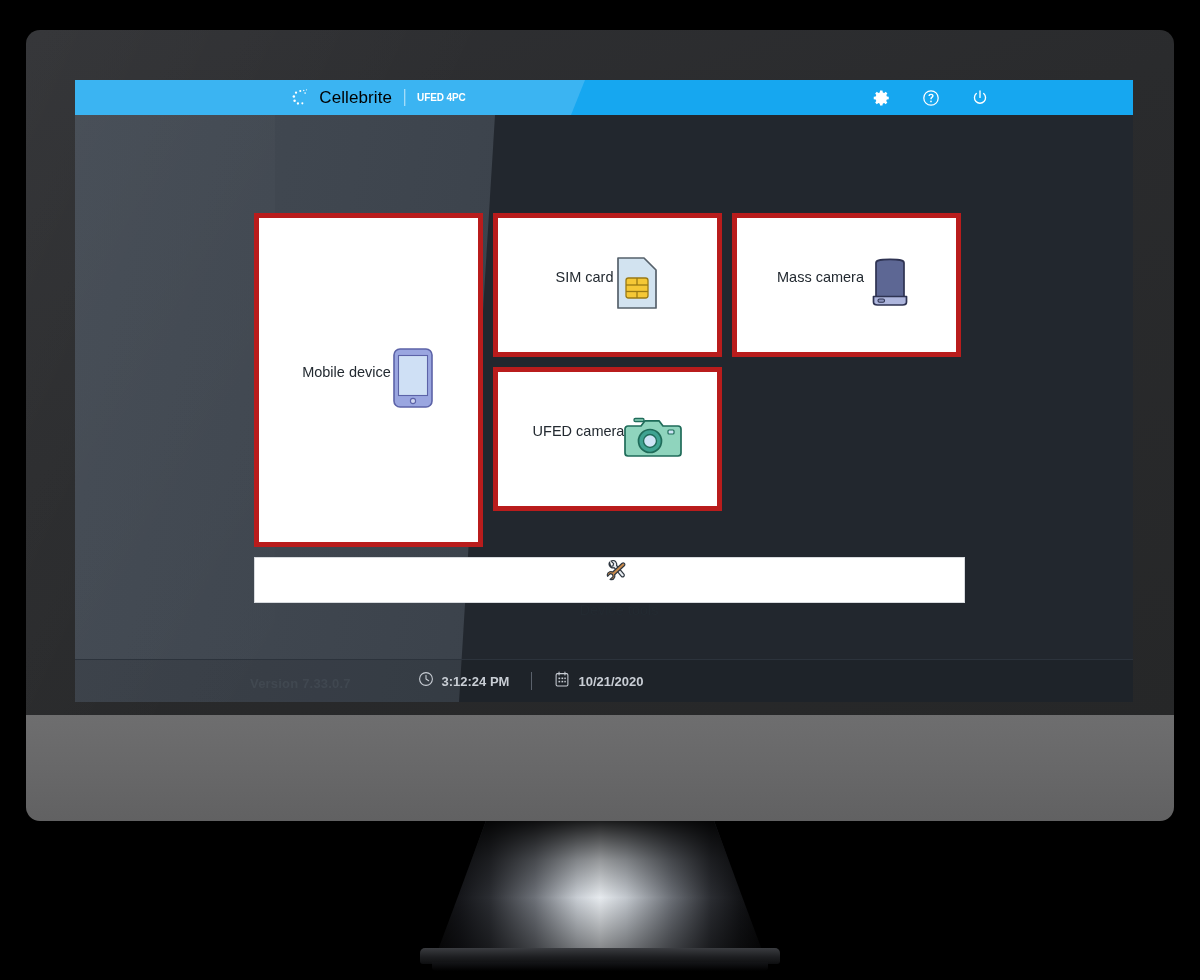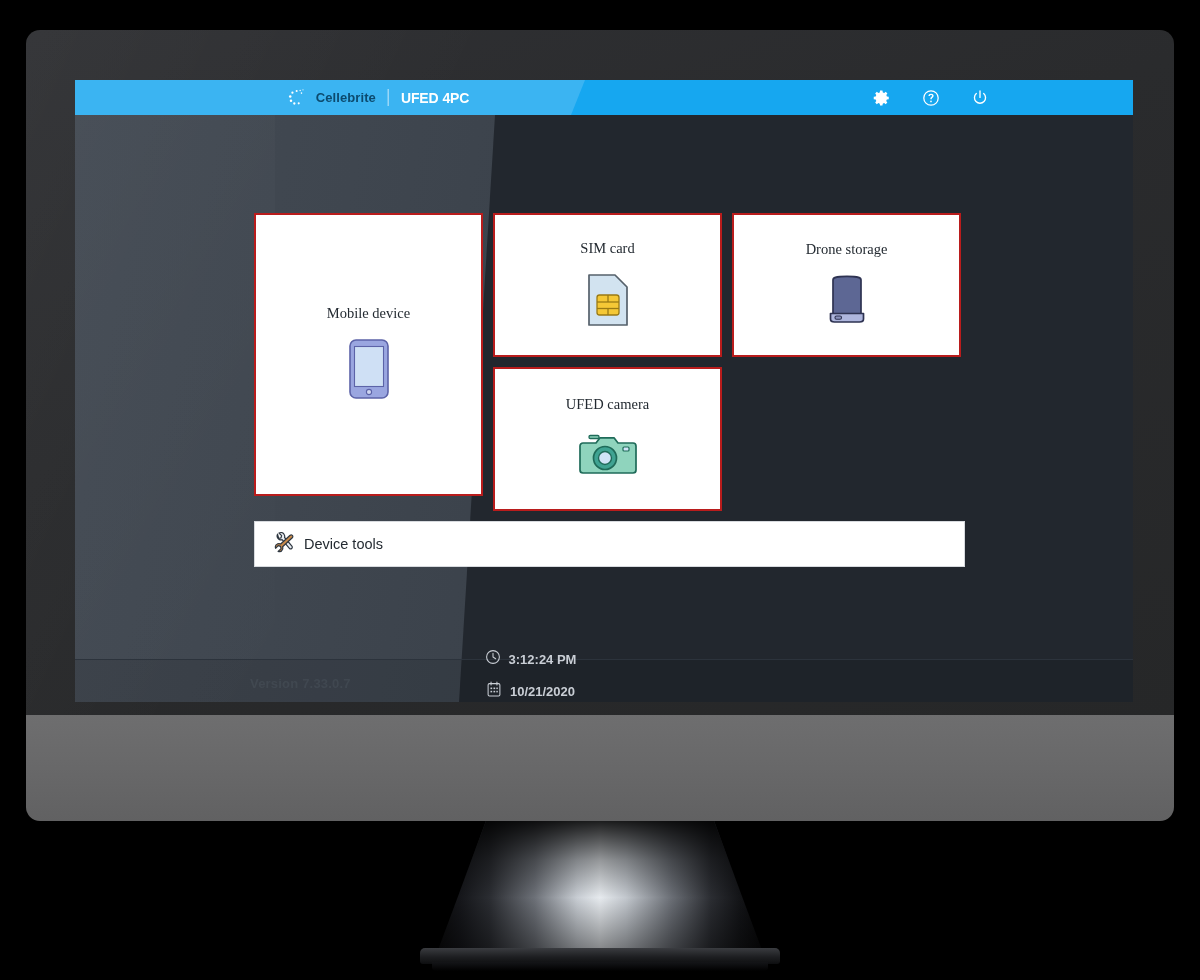--- a/index.html
+++ b/index.html
@@ -69,34 +69,34 @@
     top: 0;
     transform: translateX(-50%);
     margin-left: -226px;
     height: 35px;
     display: flex;
     align-items: center;
     gap: 9px;
   }
   #logo-mark { width: 20px; height: 20px; display:block; }
   .brand-name {
-    color: #0c4a6e;
-    font-size: 13px;
-    font-weight: bold;
+    color: #000000;
+    font-size: 17px;
+    font-weight: normal;
     letter-spacing: 0.1px;
   }
   .brand-divider {
     width: 1px;
     height: 17px;
     background: rgba(255,255,255,0.72);
     margin: 0 3px;
   }
   .brand-product {
     color: #ffffff;
-    font-size: 14px;
+    font-size: 10px;
     font-weight: bold;
     letter-spacing: -0.1px;
   }
   #header-actions {
     position: absolute;
     right: 144px;
     top: 0;
     height: 35px;
     display: flex;
     align-items: center;
@@ -139,84 +139,83 @@
     left: 179px;
     top: 98px;
     width: 711px;
   }
   .tile-row {
     display: flex;
     gap: 10px;
   }
   .tile {
     background: #ffffff;
-    border: 2px solid #b91c1c;
-    display: flex;
-    flex-direction: column;
+    border: 5px solid #b91c1c;
+    display: flex;
+    flex-direction: row;
     align-items: center;
     justify-content: center;
     cursor: pointer;
     position: relative;
-    font-family: Liberation Serif, serif;
   }
   .tile-label {
     font-size: 14.5px;
     color: #232a31;
     margin-bottom: 16px;
     text-align: center;
   }
   .tile-icon { display: block; }
 
   #tile-mobile {
     width: 229px;
-    height: 283px;
+    height: 334px;
   }
   .right-col {
     display: flex;
     flex-direction: column;
     gap: 10px;
   }
   .small-tile {
     width: 229px;
     height: 144px;
   }
 
   #device-tools {
     margin-top: 10px;
     width: 711px;
     height: 46px;
     background: #ffffff;
     border: 1px solid #d7dade;
     display: flex;
     align-items: center;
     padding-left: 19px;
-    gap: 4px;
+    gap: 16px;
     cursor: pointer;
+    flex-direction: column;
   }
   #device-tools .dt-label {
     font-size: 14.5px;
     color: #232a31;
   }
 
   
   #status-bar {
     position: absolute;
     left: 0;
     bottom: 0;
     width: 1058px;
     height: 43px;
     border-top: 1px solid #2c3views;
     border-top: 1px solid #2c333c;
     display: flex;
     align-items: center;
-    justify-content: flex-end;
+    justify-content: center;
     padding-right: 147px;
-    gap: 6px;
+    gap: 13px;
     background: rgba(0,0,0,0.10);
-    flex-direction: column;
   }
   .status-group {
     display: flex;
     align-items: center;
     gap: 8px;
   }
   .status-text {
     color: #c9ced5;
     font-size: 13px;
     font-weight: bold;
@@ -382,21 +381,21 @@
                     <rect x="12" y="22" width="22" height="20" rx="2.5" fill="#f5c836" stroke="#9a7a14" stroke-width="1.3"></rect>
                     <line x1="12" y1="29" x2="34" y2="29" stroke="#9a7a14" stroke-width="1.3"></line>
                     <line x1="12" y1="35.5" x2="34" y2="35.5" stroke="#9a7a14" stroke-width="1.3"></line>
                     <line x1="23" y1="22" x2="23" y2="29" stroke="#9a7a14" stroke-width="1.3"></line>
                     <line x1="23" y1="35.5" x2="23" y2="42" stroke="#9a7a14" stroke-width="1.3"></line>
                   </svg>
                 </span>
               </div>
 
               <div class="tile small-tile">
-                <span class="tile-label">Drone storage</span>
+                <span class="tile-label">Mass camera</span>
                 <span class="tile-icon">
                   <svg width="52" height="52" viewBox="0 0 52 52" aria-hidden="true">
                     <path d="M12 6c0-2.4 2-3.6 14-3.6S40 3.6 40 6v34H12z" fill="#5d6794" stroke="#2e3352" stroke-width="1.7" stroke-linejoin="round"></path>
                     <path d="M9.5 39.5h33v5.5c0 2-1.2 3-4 3h-25c-2.8 0-4-1-4-3z" fill="#aeb6dd" stroke="#2e3352" stroke-width="1.7" stroke-linejoin="round"></path>
                     <rect x="14" y="42" width="6.5" height="3.2" rx="1.5" fill="#8b93bd" stroke="#2e3352" stroke-width="1.1"></rect>
                   </svg>
                 </span>
               </div>
             </div>
 

